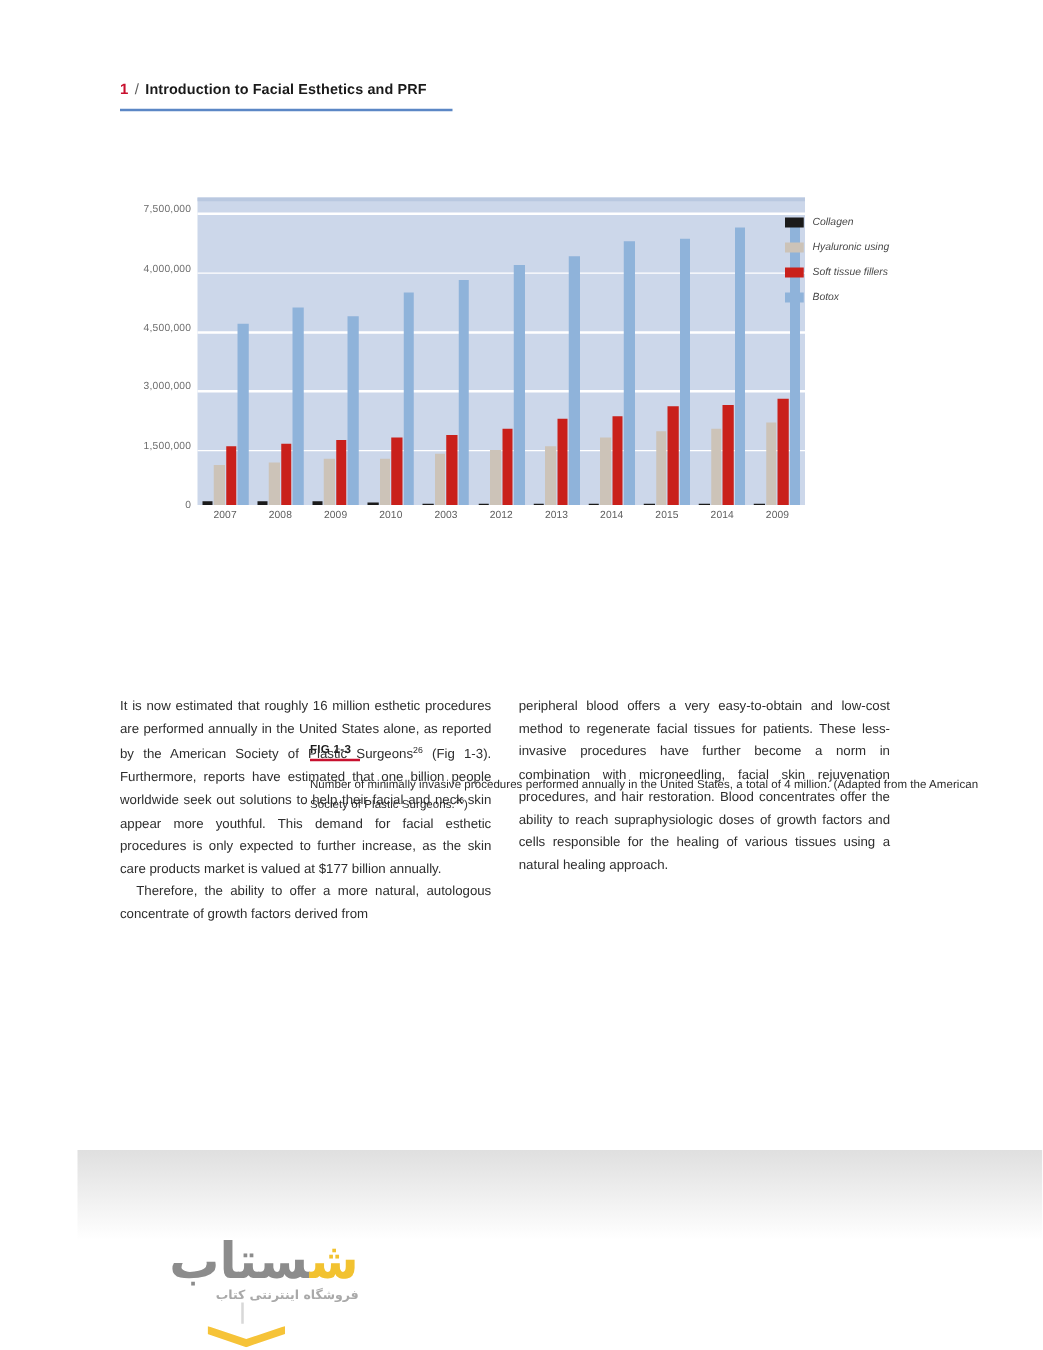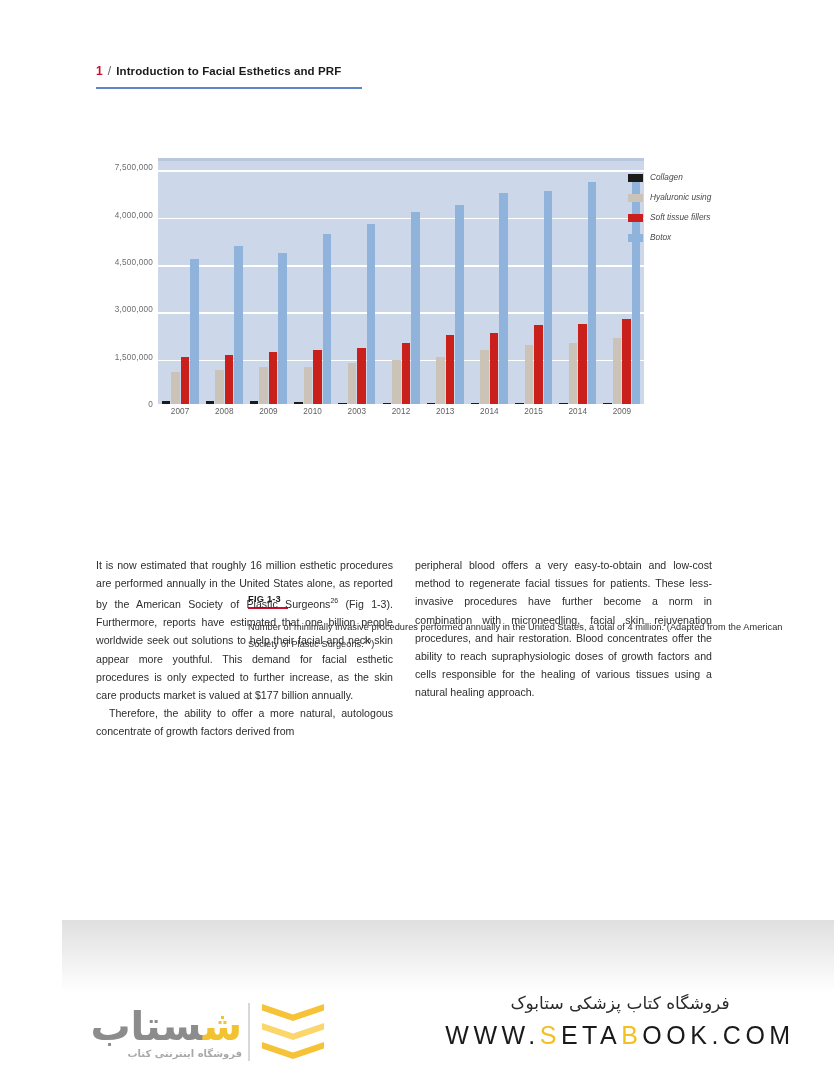--- a/index.html
+++ b/index.html
@@ -241,20 +241,21 @@
   }
 
   .logo-block {
     position: absolute;
     left: 62px;
     top: -4px;
     width: 270px;
     height: 88px;
     display: flex;
     align-items: center;
+    flex-direction: column;
   }
   .logo-word {
     position: relative;
     width: 180px;
     text-align: right;
     direction: rtl;
   }
   .logo-main {
     font-size: 40px;
     font-weight: bold;
@@ -484,19 +485,15 @@
         <div class="logo-sub">فروشگاه اینترنتی کتاب</div>
       </div>
       <div class="logo-divider"></div>
       <div class="logo-chevrons">
         <div class="chev c1"></div>
         <div class="chev c2"></div>
         <div class="chev c3"></div>
       </div>
     </div>
 
-    <div class="site-block">
-      <div class="site-fa">فروشگاه کتاب پزشکی ستابوک</div>
-      <div class="site-url" id="site-url"><span>WWW.</span><span class="gold">S</span><span>ETA</span><span class="gold">B</span><span>OOK.COM</span></div>
-    </div>
 
   </div>
 </div>
 
 </body></html>

